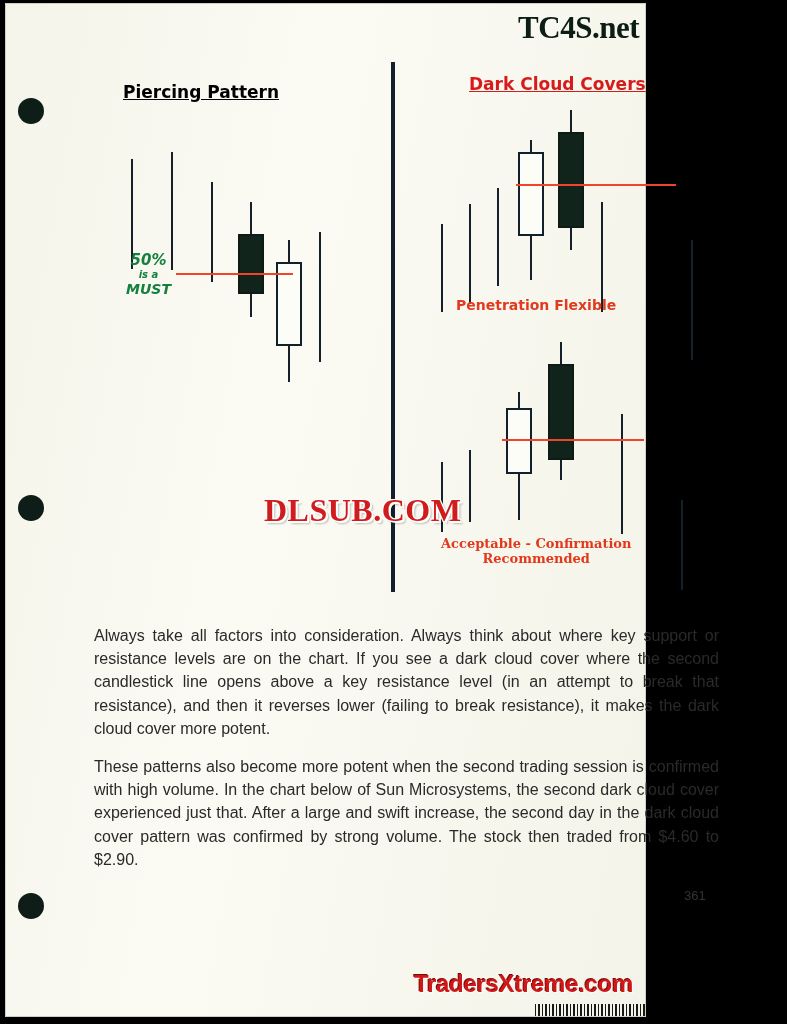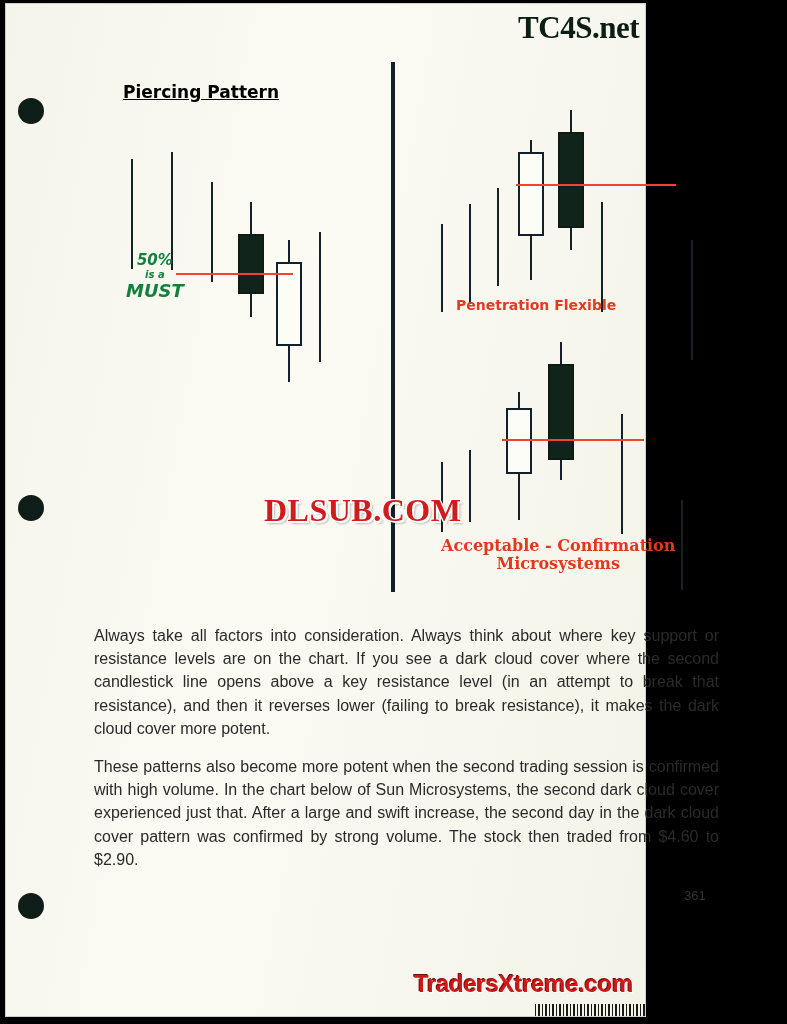--- a/index.html
+++ b/index.html
@@ -97,21 +97,21 @@
     font-size: 13px;
     white-space: nowrap;
     text-align: center;
     line-height: 1.15;
   }
   .label.pct { left: 60px; top: 200px; color: #15803d; font-size: 15px; font-style: italic; }
   .label.pen { left: 390px; top: 245px; font-size: 14px; }
   .label.acc {
     left: 375px; top: 485px;
     font-family: "DejaVu Serif", serif;
-    font-size: 16px;
+    font-size: 13px;
     color: #e2381c;
   }
 
   
   .candle { position: absolute; }
   .wick {
     position: absolute;
     width: 2px;
     background: #14202a;
     left: 50%;
@@ -168,20 +168,21 @@
     <div class="hole h2"></div>
     <div class="hole h3"></div>
   </div>
 
   <div class="wm-topright">TC4S.net</div>
 
   <div class="figure">
     <div class="divider"></div>
 
     <div class="fig-title left">Piercing Pattern</div>
+    <div class="fig-title right">Dark Cloud Covers</div>
 
     <div class="candle" style="left:60px; top:107px; width:12px; height:110px;">
       <div class="wick" style="top:0; height:110px;"></div>
     </div>
     <div class="candle" style="left:100px; top:100px; width:12px; height:118px;">
       <div class="wick" style="top:0; height:118px;"></div>
     </div>
     <div class="candle" style="left:140px; top:130px; width:12px; height:100px;">
       <div class="wick" style="top:0; height:100px;"></div>
     </div>
@@ -198,21 +199,21 @@
 
     <div class="candle" style="left:248px; top:180px; width:12px; height:130px;">
       <div class="wick" style="top:0; height:130px;"></div>
     </div>
 
     <div class="midline" style="left:110px; top:221px; width:117px;"></div>
 
     <div class="label pct">
       <div>50%</div>
       <div style="font-size:10px">is a</div>
-      <div style="font-size:18px">MUST</div>
+      <div style="font-size:14px">MUST</div>
     </div>
 
     <div class="candle" style="left:370px; top:172px; width:12px; height:88px;">
       <div class="wick" style="top:0; height:88px;"></div>
     </div>
     <div class="candle" style="left:398px; top:152px; width:12px; height:100px;">
       <div class="wick" style="top:0; height:100px;"></div>
     </div>
     <div class="candle" style="left:426px; top:136px; width:12px; height:98px;">
       <div class="wick" style="top:0; height:98px;"></div>
@@ -260,21 +261,21 @@
       <div class="wick" style="top:0; height:120px;"></div>
     </div>
     <div class="candle" style="left:610px; top:448px; width:12px; height:90px;">
       <div class="wick" style="top:0; height:90px;"></div>
     </div>
 
     <div class="midline" style="left:436px; top:387px; width:142px;"></div>
 
     <div class="label acc">
       <div>Acceptable - Confirmation</div>
-      <div>Microsystems</div>
+      <div>Recommended</div>
     </div>
   </div>
 
   <div class="wm-center">DLSUB.COM</div>
 
   <div class="text-block" style="top:620px;">
     <p>Always take all factors into consideration.    Always think about where key support or resistance levels are on the chart.  If you see a dark cloud cover where the second candlestick line opens above a key resistance level (in an attempt to break that resistance), and then it reverses lower (failing to break resistance), it makes the dark cloud cover more potent.</p>
     <p>These patterns also become more potent when the second trading session is confirmed with high volume.  In the chart below of Sun Microsystems, the second dark cloud cover experienced just that.  After a large and swift increase, the second day in the dark cloud cover pattern was confirmed by strong volume.  The stock then traded from $4.60 to $2.90.</p>
   </div>
 

